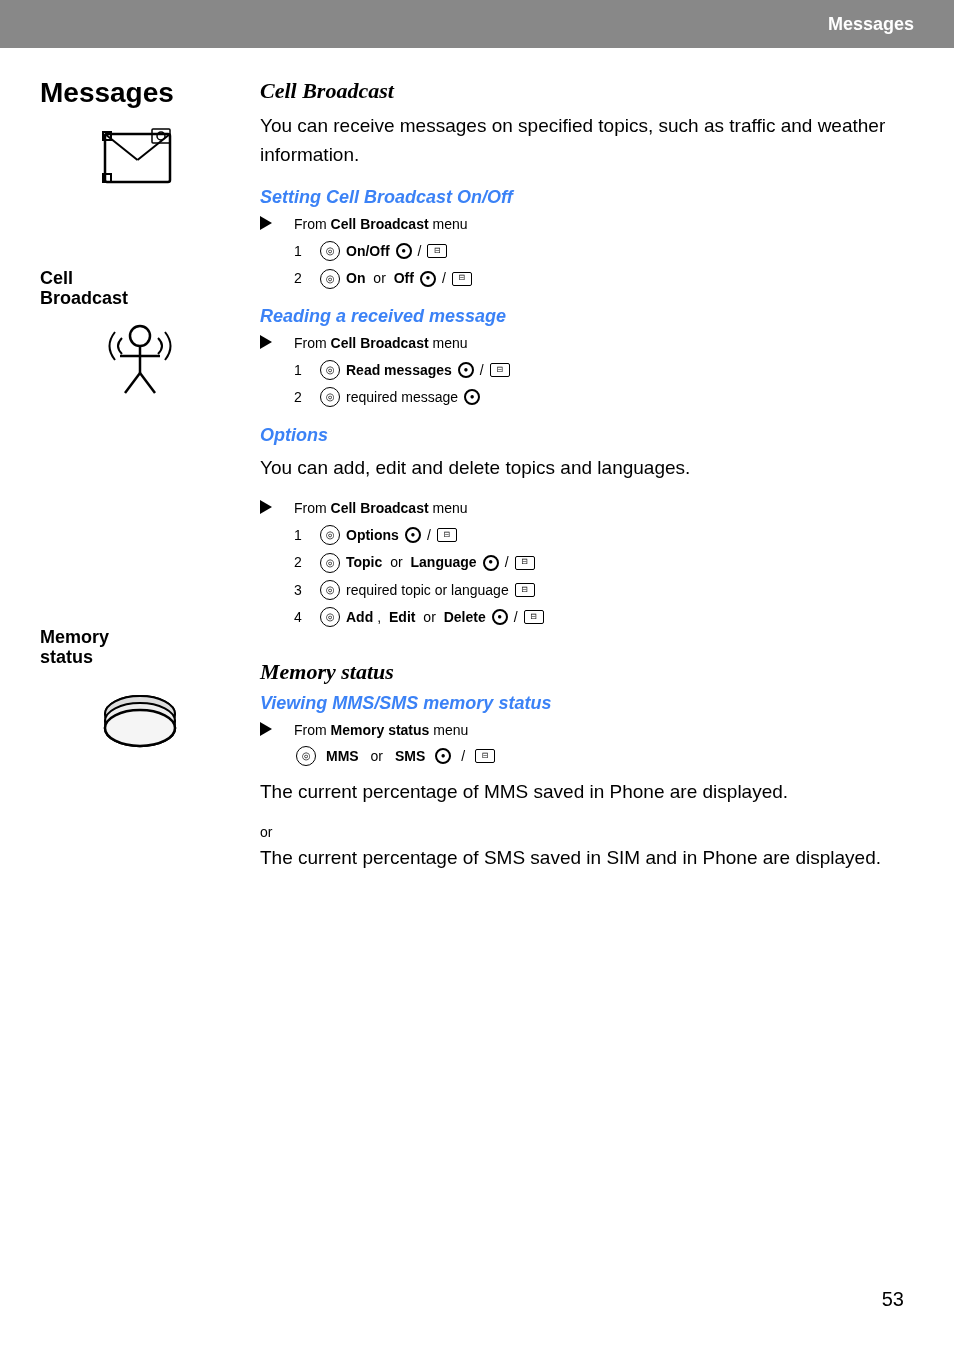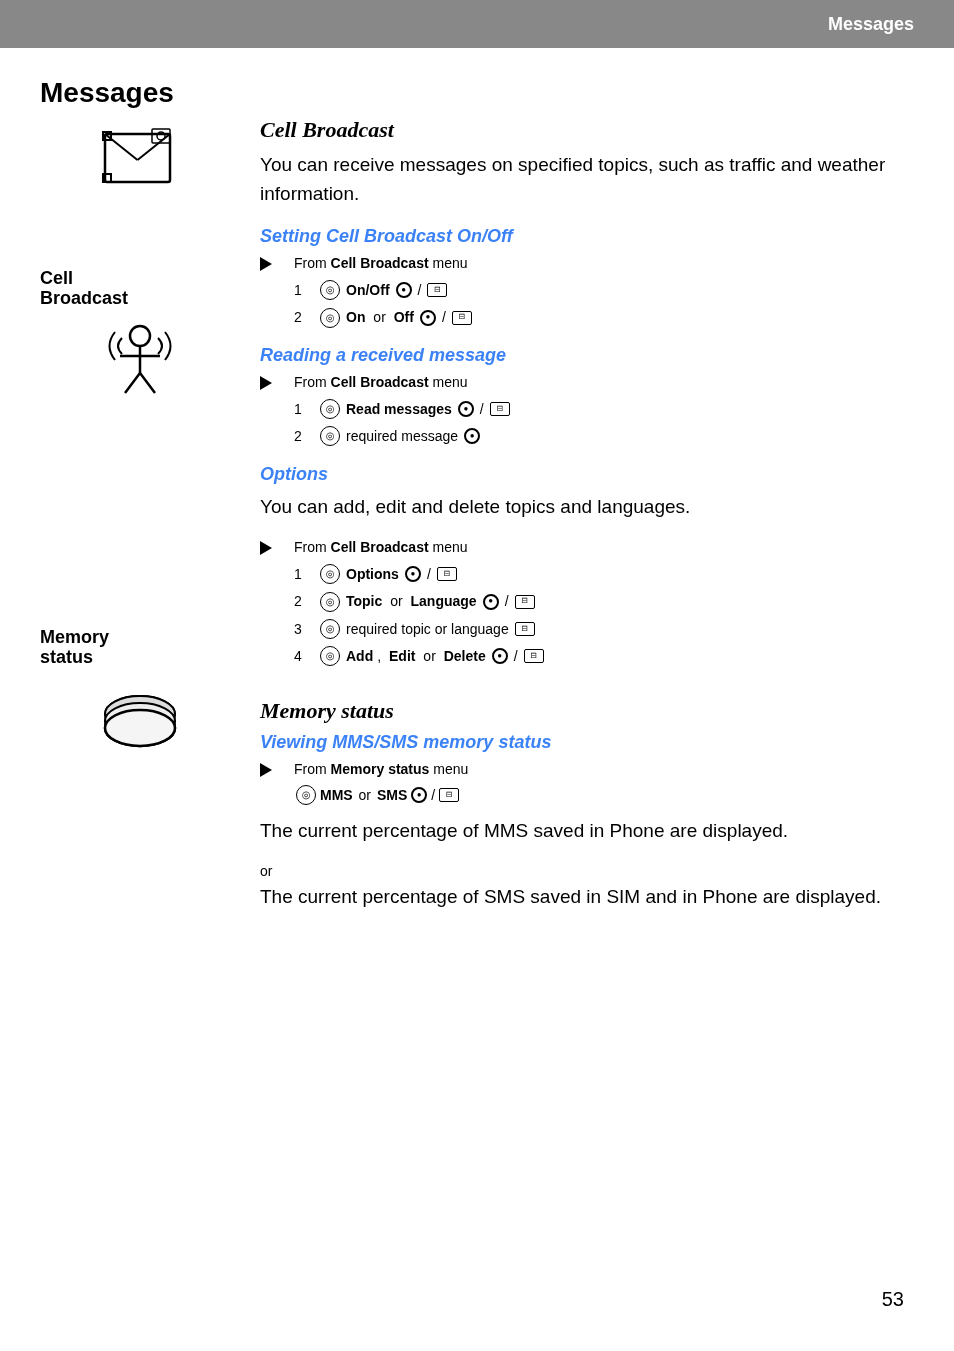--- a/index.html
+++ b/index.html
@@ -92,21 +92,21 @@
     .subsection-title {
       font-size: 18px;
       font-style: italic;
       font-weight: bold;
       color: #3b82f6;
       margin-bottom: 8px;
     }
 
     .from-menu-line {
       display: flex;
-      align-items: flex-end;
+      align-items: flex-start;
       margin-bottom: 8px;
       font-size: 14px;
     }
 
     .arrow-right {
       width: 30px;
       height: 14px;
       display: inline-flex;
       align-items: center;
       margin-right: 4px;
@@ -203,21 +203,20 @@
 
     
     .messages-icon svg,
     .broadcast-icon svg,
     .memory-icon svg {
       display: block;
     }
 
     .content-section {
       margin-bottom: 30px;
-      margin-top: 39px;
     }
 
     .or-line {
       font-size: 14px;
       margin-bottom: 4px;
     }
   </style>
 </head>
 <body>
 
@@ -396,21 +395,21 @@
     <div class="content-section" style="margin-top: 30px;">
       <div class="section-title">Memory status</div>
 
       <div class="subsection-title">Viewing MMS/SMS memory status</div>
 
       <div class="from-menu-line">
         <span class="arrow-right"></span>
         <span>From <strong>Memory status</strong> menu</span>
       </div>
 
-      <div style="margin-left: 34px; margin-bottom: 12px; font-size:14px; display:flex; align-items:center; gap:2px;">
+      <div style="margin-left: 34px; margin-bottom: 12px; font-size:14px; display:flex; align-items:center; gap:8px;">
         <span class="icon-nav"></span>
         <strong>MMS</strong>
         <span>&nbsp;or&nbsp;</span>
         <strong>SMS</strong>
         <span class="icon-center"></span>
         <span>/</span>
         <span class="icon-select">⊟</span>
       </div>
 
       <div class="section-description">The current percentage of MMS saved in Phone are displayed.</div>

